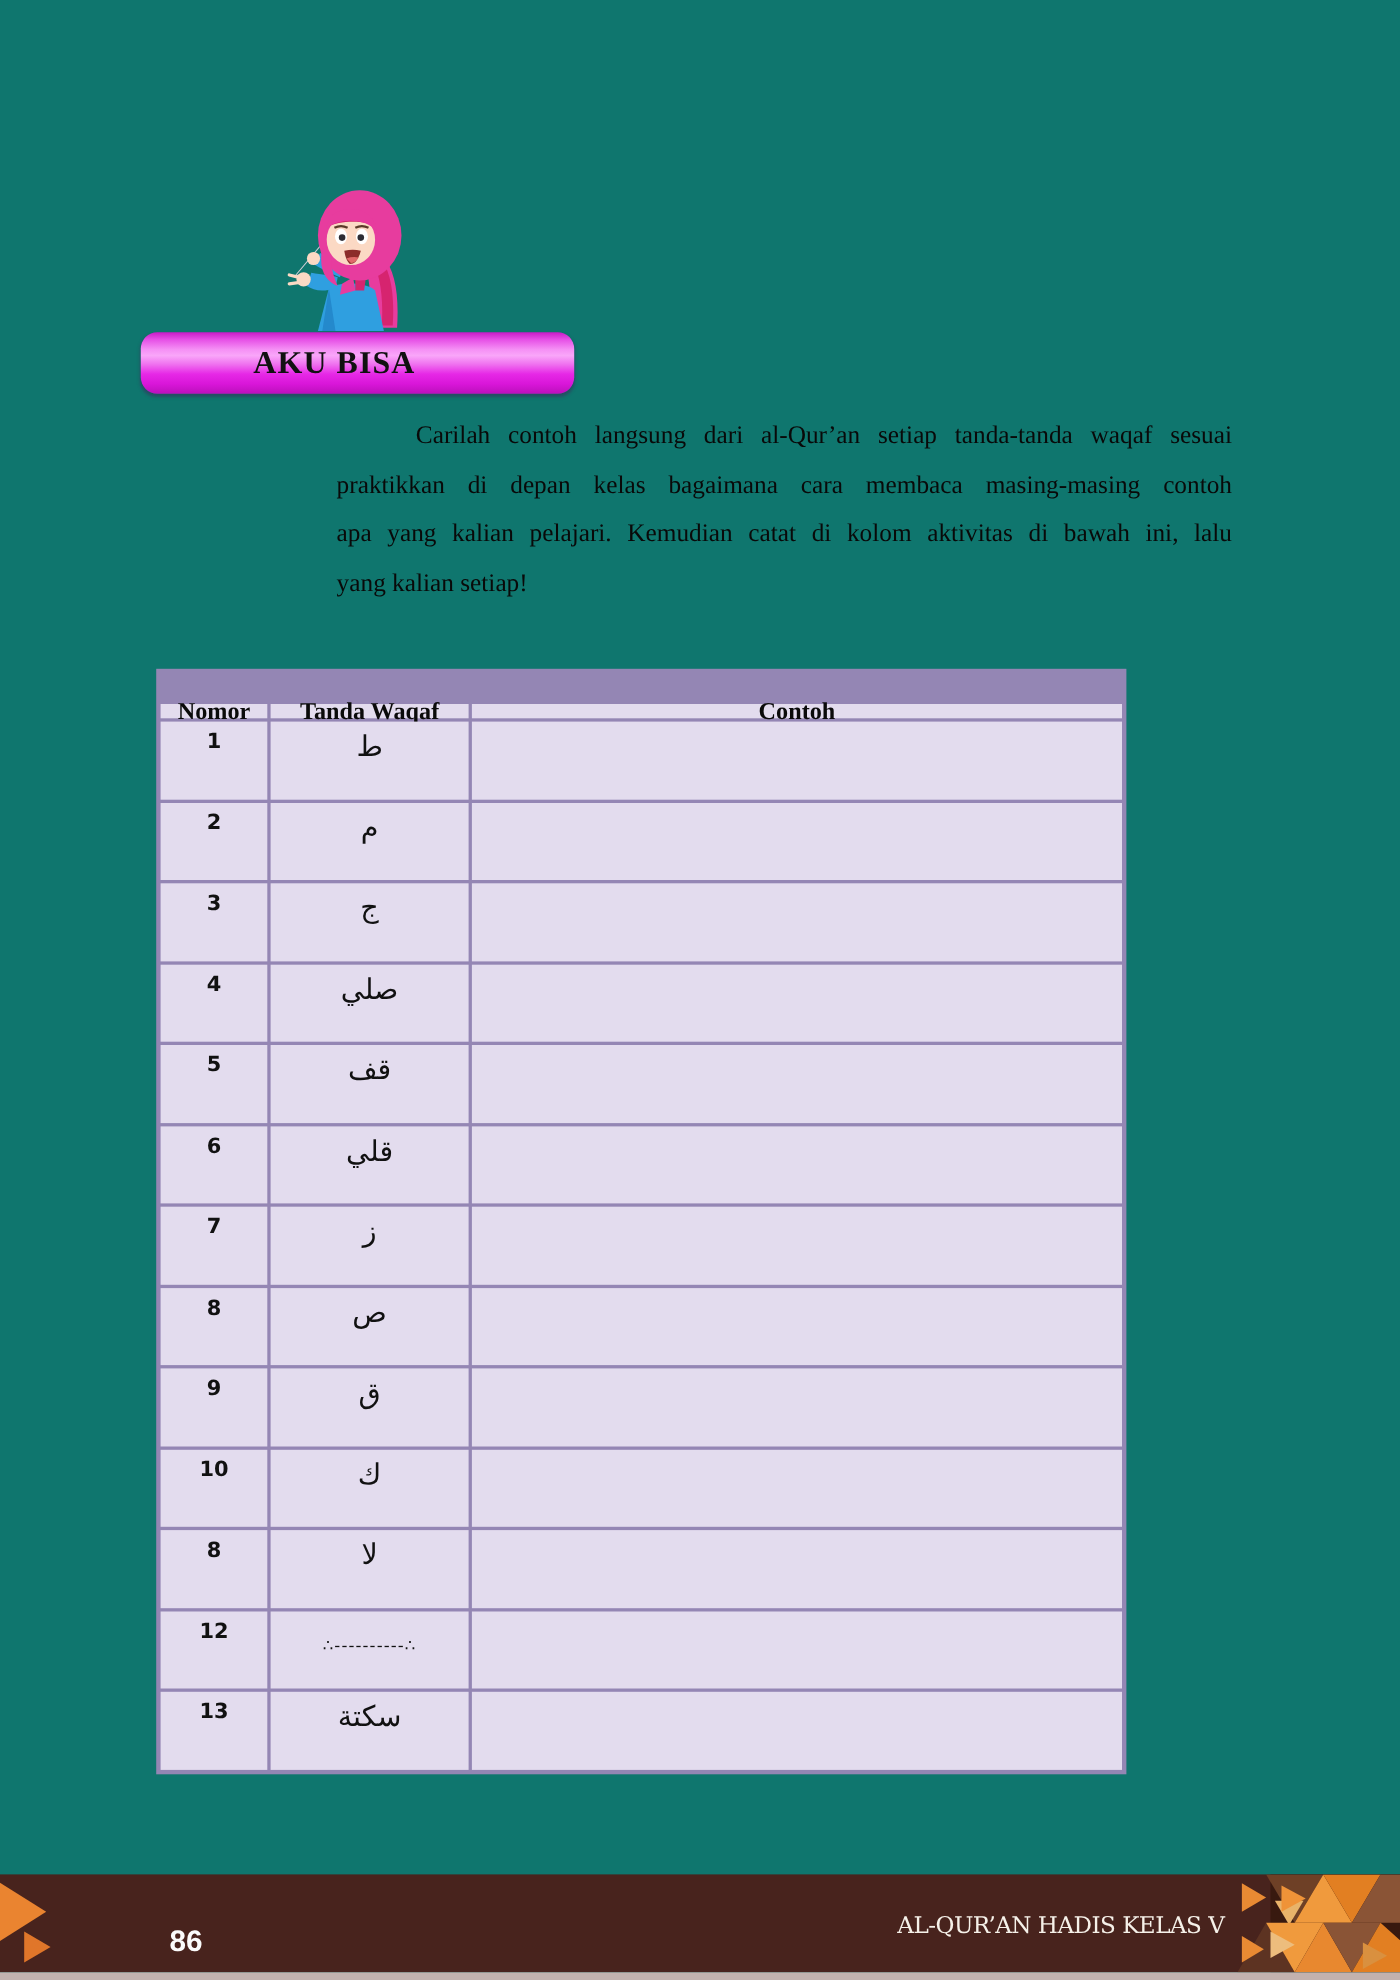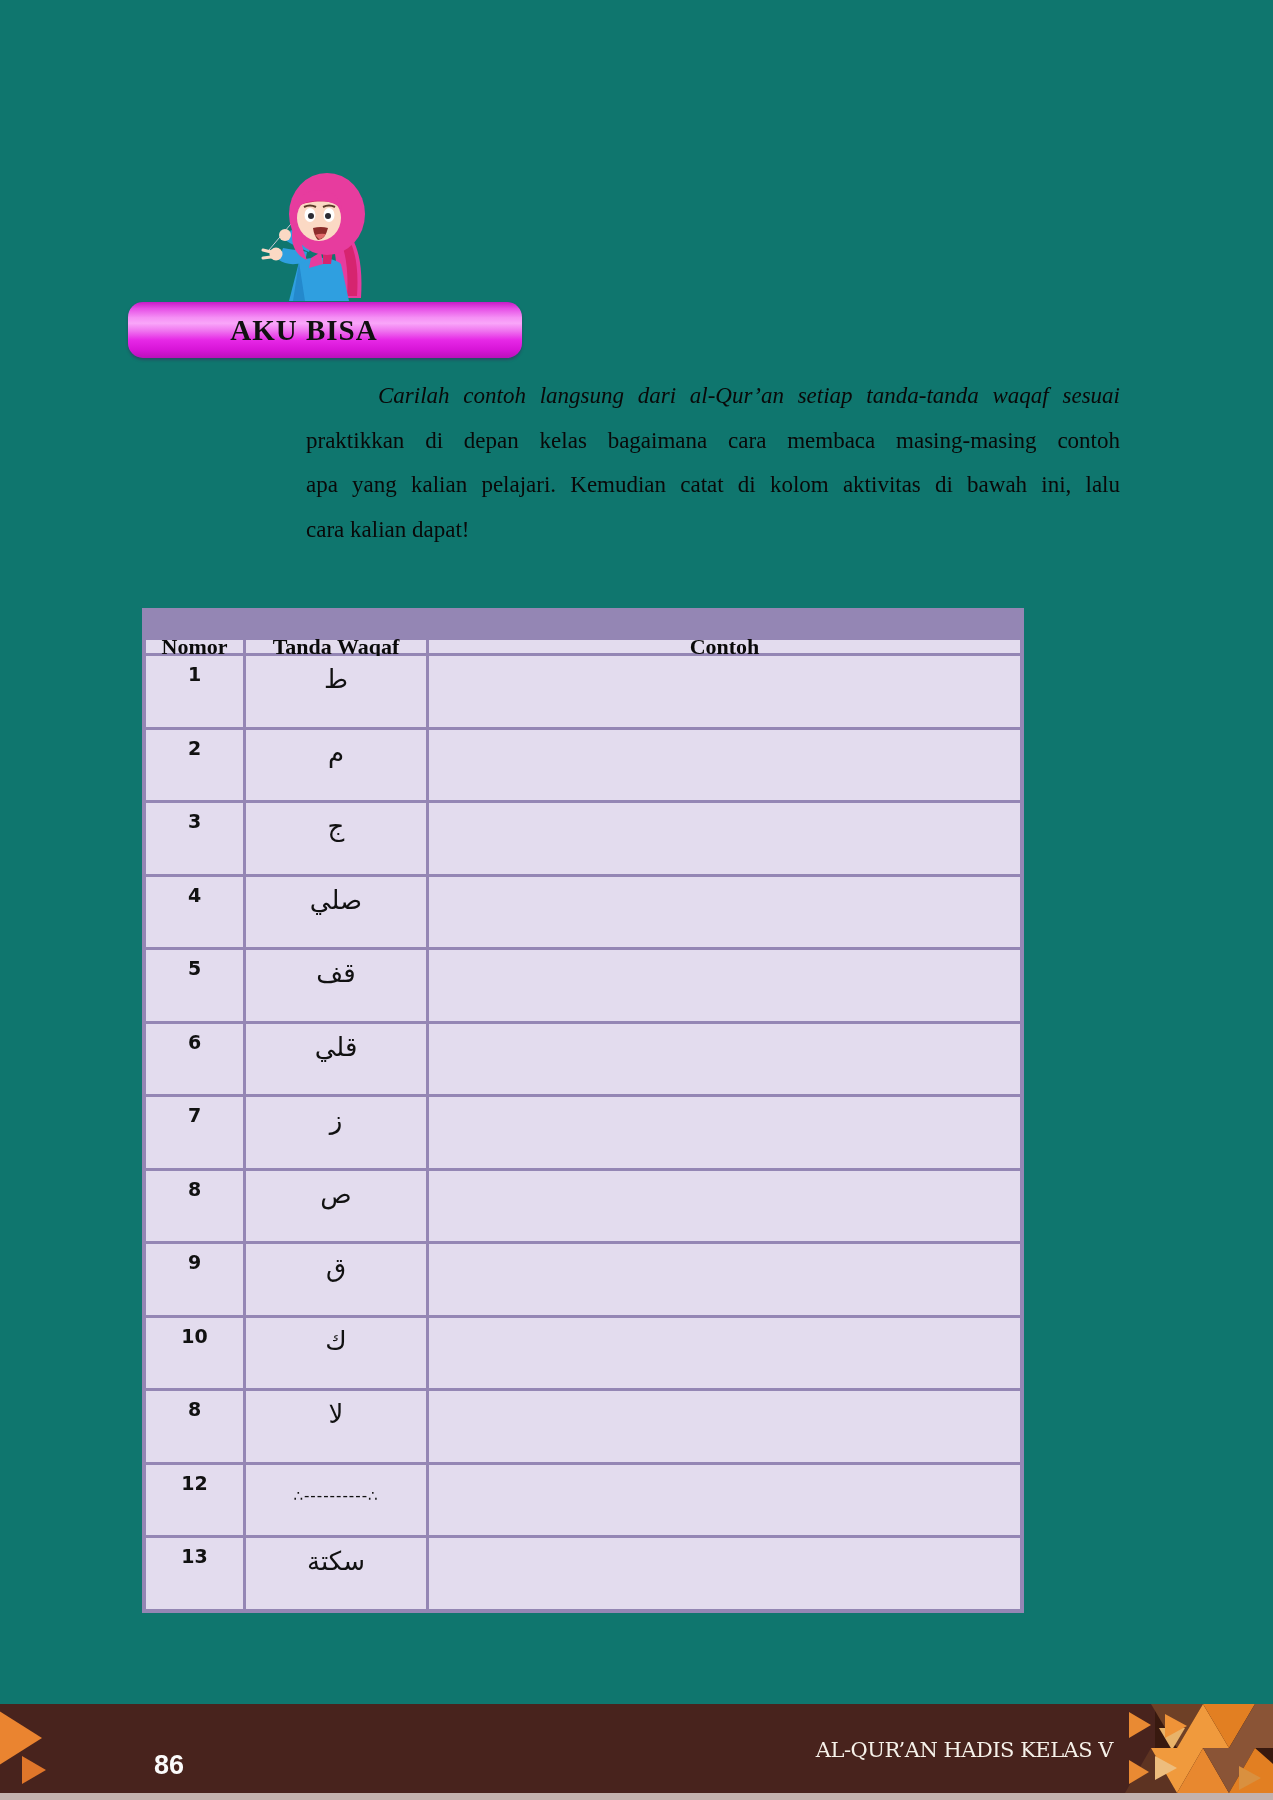--- a/index.html
+++ b/index.html
@@ -56,21 +56,21 @@
     font-size: 23px;
     color: #090909;
   }
   .para-line {
     height: 44.5px;
     line-height: 44.5px;
     text-align: justify;
     text-align-last: justify;
     white-space: nowrap;
   }
-  .para-line.first { text-indent: 72px; font-style: italic; }
+  .para-line.first { text-indent: 72px; }
   .para-line.last { text-align-last: left; }
 
   
   .waqaf-table {
     position: absolute;
     left: 142px;
     top: 608px;
     width: 882px;
     background: #9486b4;
     padding: 4px;
@@ -212,21 +212,21 @@
   </svg>
 
   <div class="banner">
     <span class="banner-label">AKU BISA</span>
   </div>
 
   <div class="paragraph">
     <div class="para-line first">Carilah contoh langsung dari al-Qur’an setiap tanda-tanda waqaf sesuai</div>
     <div class="para-line">praktikkan di depan kelas bagaimana cara membaca masing-masing contoh</div>
     <div class="para-line">apa yang kalian pelajari. Kemudian catat di kolom aktivitas di bawah ini, lalu</div>
-    <div class="para-line last">cara kalian dapat!</div>
+    <div class="para-line last">yang kalian setiap!</div>
   </div>
 
   <div class="waqaf-table">
     <div class="cell hdr">Nomor</div>
     <div class="cell hdr">Tanda Waqaf</div>
     <div class="cell hdr">Contoh</div>
 
     <div class="cell num">1</div>
     <div class="cell arab">ط</div>
     <div class="cell"></div>

